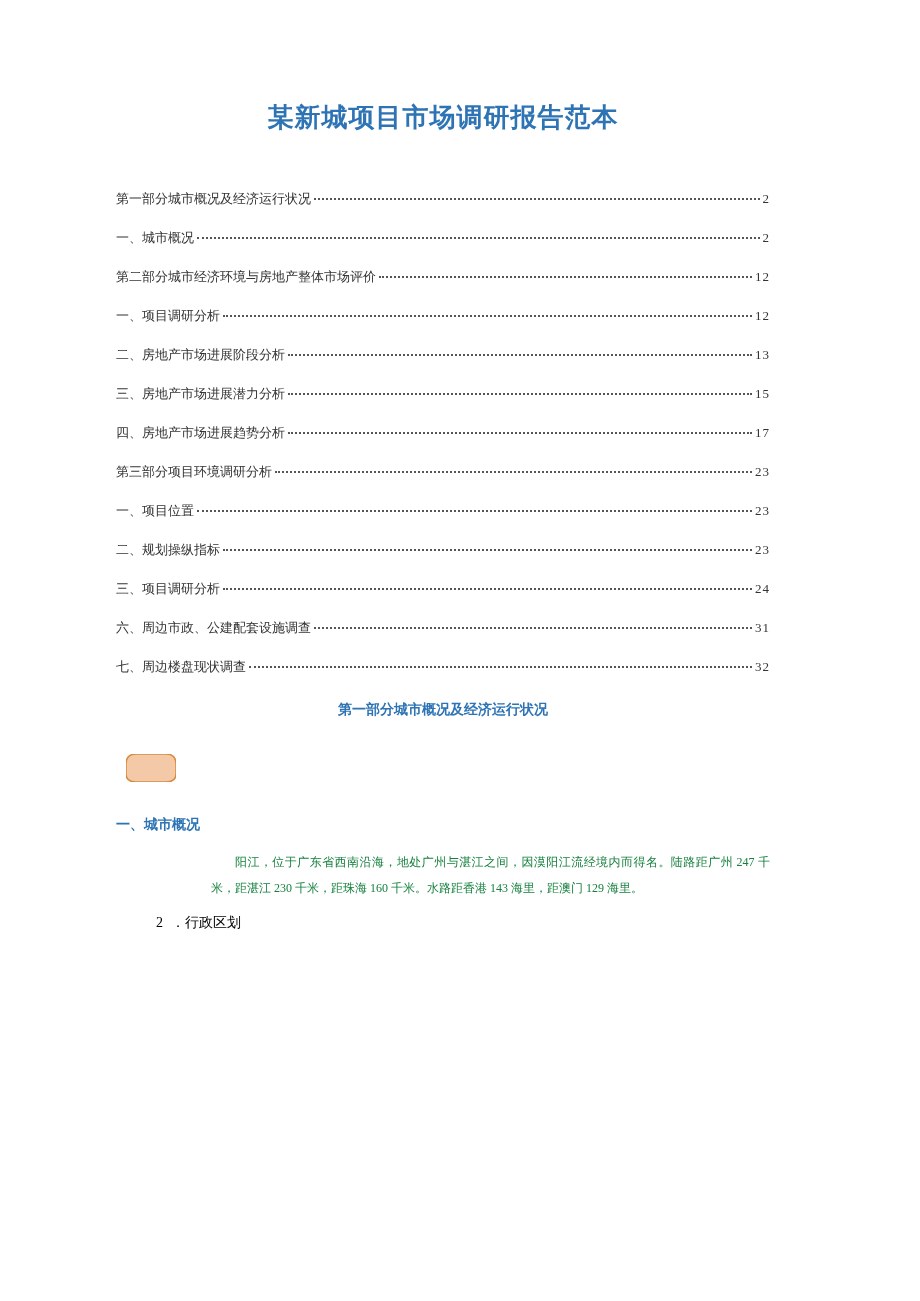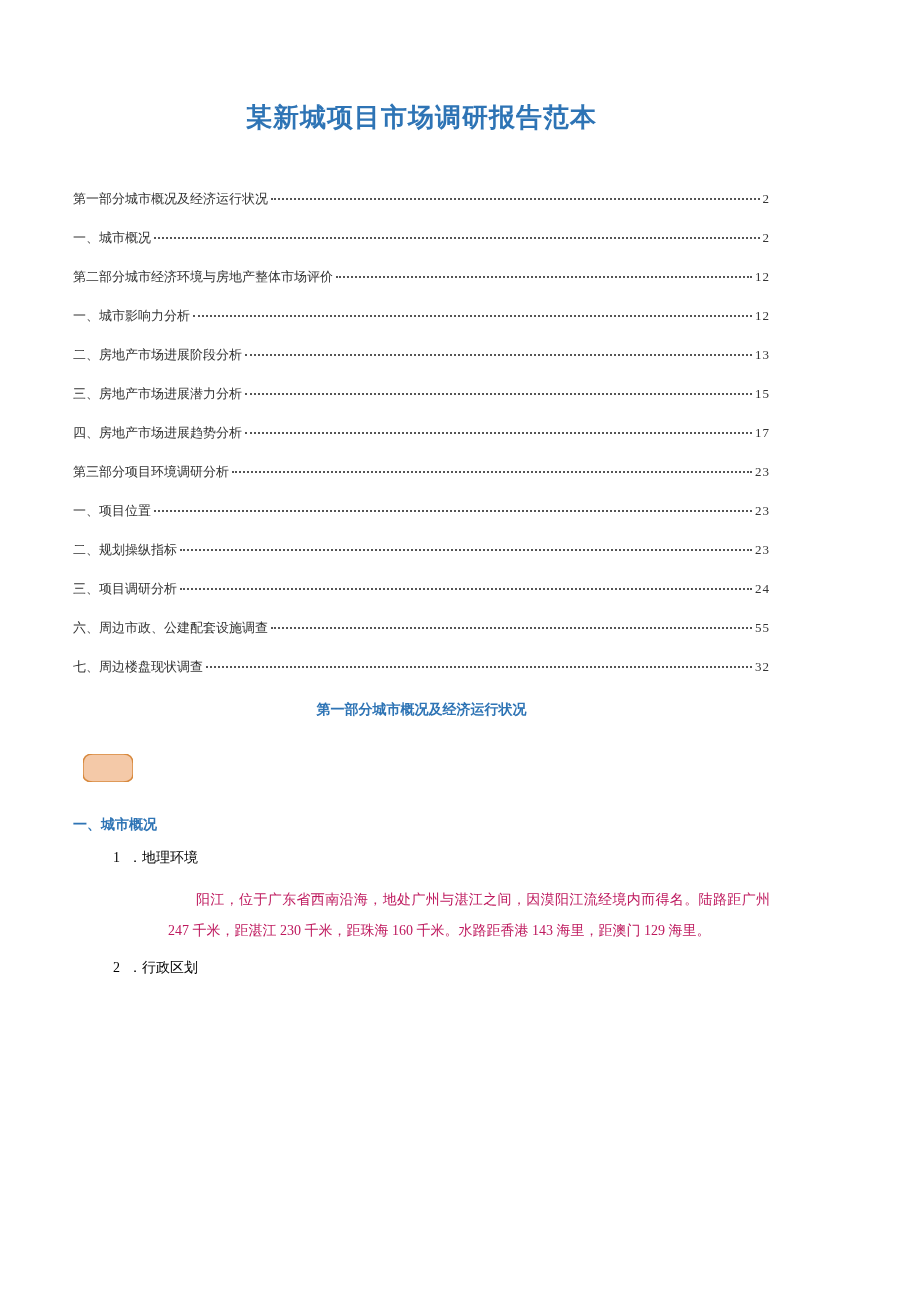--- a/index.html
+++ b/index.html
@@ -8,21 +8,21 @@
       box-sizing: border-box;
     }
     body {
       background: #ffffff;
       font-family: "SimSun", "宋体", serif;
       width: 920px;
       height: 1301px;
       position: relative;
     }
     .page {
-      padding: 100px 150px 60px 73px;
+      padding: 100px 150px 60px 116px;
     }
     .title {
       color: #2e74b5;
       font-size: 26px;
       text-align: center;
       margin-bottom: 55px;
       font-family: "SimSun", "宋体", serif;
       letter-spacing: 1px;
     }
     .toc {
@@ -72,22 +72,22 @@
       margin-left: 40px;
       font-size: 14px;
       color: #000;
       margin-bottom: 18px;
     }
     .list-item-1 .num {
       margin-right: 8px;
     }
     .body-text {
       margin-left: 95px;
-      font-size: 14px;
-      color: #be185d;
+      font-size: 12px;
+      color: #15803d;
       line-height: 2.2;
       text-indent: 2em;
       text-align: justify;
       margin-bottom: 12px;
     }
   </style>
 </head>
 <body>
 
 <div class="page">
@@ -104,21 +104,21 @@
       <span class="toc-label">一、城市概况</span>
       <span class="toc-dots"></span>
       <span class="toc-page">2</span>
     </div>
     <div class="toc-entry">
       <span class="toc-label">第二部分城市经济环境与房地产整体市场评价</span>
       <span class="toc-dots"></span>
       <span class="toc-page">12</span>
     </div>
     <div class="toc-entry">
-      <span class="toc-label">一、城市影响力分析</span>
+      <span class="toc-label">一、项目调研分析</span>
       <span class="toc-dots"></span>
       <span class="toc-page">12</span>
     </div>
     <div class="toc-entry">
       <span class="toc-label">二、房地产市场进展阶段分析</span>
       <span class="toc-dots"></span>
       <span class="toc-page">13</span>
     </div>
     <div class="toc-entry">
       <span class="toc-label">三、房地产市场进展潜力分析</span>
@@ -146,42 +146,39 @@
       <span class="toc-page">23</span>
     </div>
     <div class="toc-entry">
       <span class="toc-label">三、项目调研分析</span>
       <span class="toc-dots"></span>
       <span class="toc-page">24</span>
     </div>
     <div class="toc-entry">
       <span class="toc-label">六、周边市政、公建配套设施调查</span>
       <span class="toc-dots"></span>
-      <span class="toc-page">55</span>
+      <span class="toc-page">31</span>
     </div>
     <div class="toc-entry">
       <span class="toc-label">七、周边楼盘现状调查</span>
       <span class="toc-dots"></span>
       <span class="toc-page">32</span>
     </div>
   </div>
 
   <h2 class="section-heading">第一部分城市概况及经济运行状况</h2>
 
   <div class="decor-shape">
     <svg width="50" height="28" viewBox="0 0 50 28">
       <path d="M 10 0 L 40 0 Q 50 0 50 10 L 50 20 Q 50 28 40 28 L 10 28 Q 0 28 0 20 L 0 10 Q 0 0 10 0 Z" fill="#f4c9a8" stroke="#d88a3f" stroke-width="1.5"></path>
     </svg>
   </div>
 
   <h3 class="sub-heading">一、城市概况</h3>
 
-  <div class="list-item-1">
-    <span class="num">1</span><span>．地理环境</span>
-  </div>
 
   <p class="body-text">阳江，位于广东省西南沿海，地处广州与湛江之间，因漠阳江流经境内而得名。陆路距广州 247 千米，距湛江 230 千米，距珠海 160 千米。水路距香港 143 海里，距澳门 129 海里。</p>
 
   <div class="list-item-1">
     <span class="num">2</span><span>．行政区划</span>
   </div>
 
 </div>
 
 </body></html>

